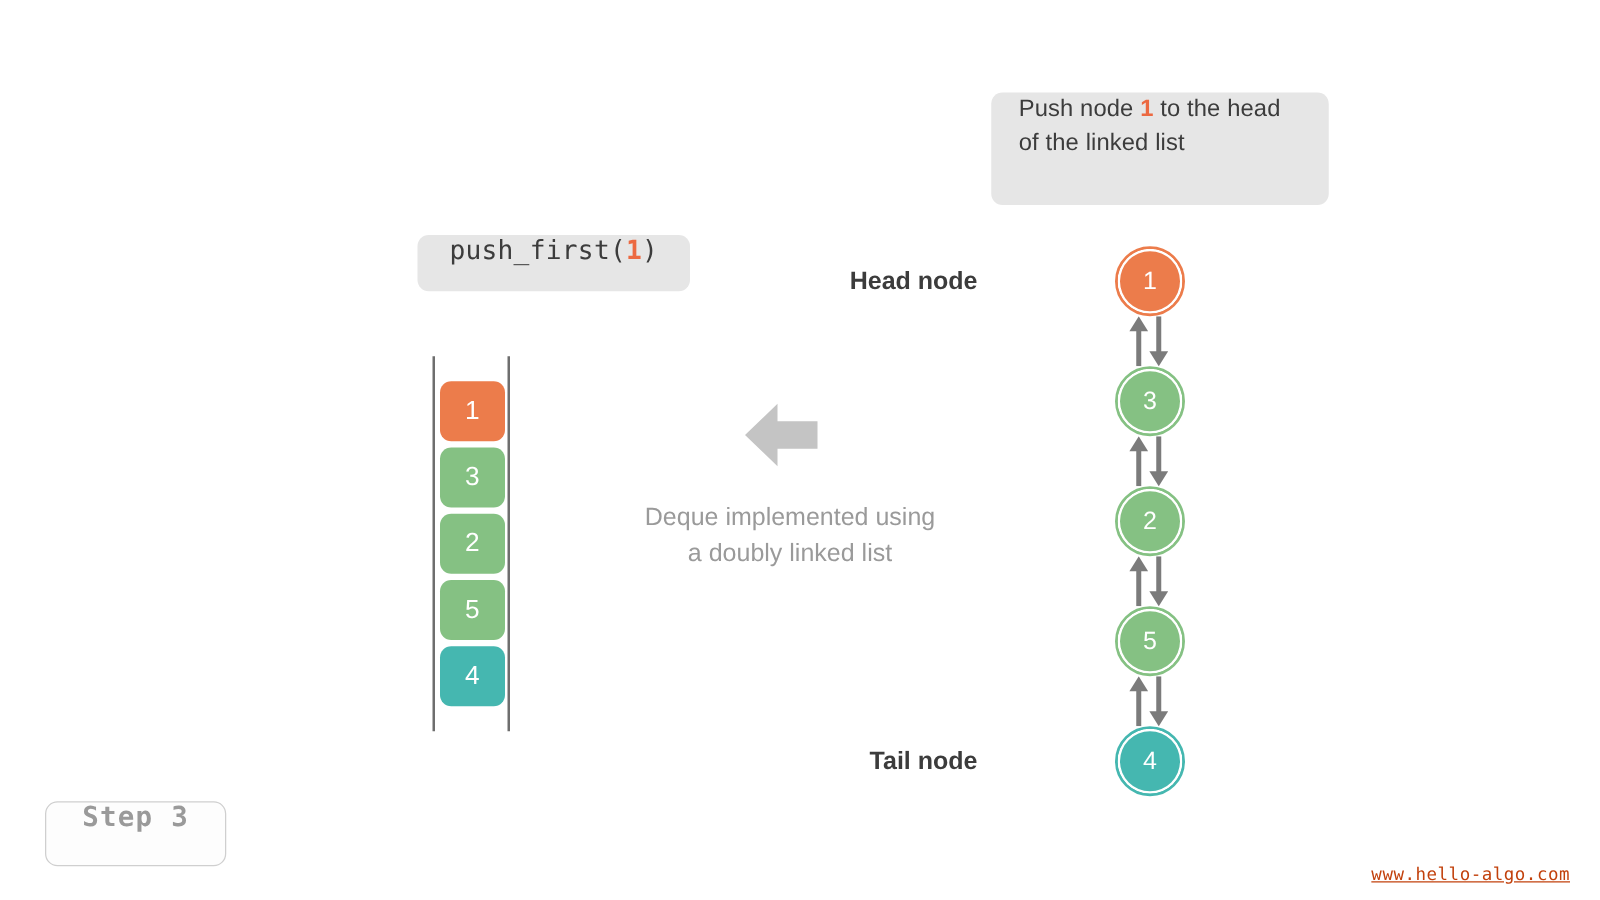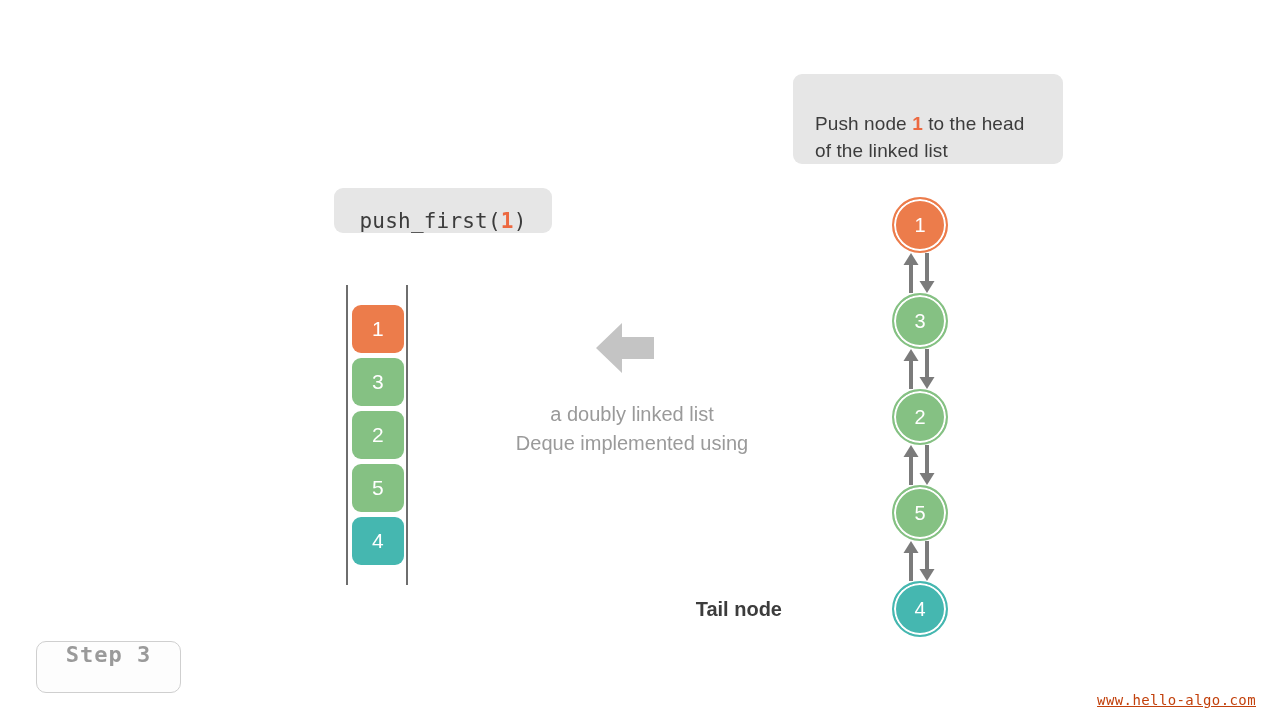--- a/index.html
+++ b/index.html
@@ -15,21 +15,21 @@
     font-family: "Liberation Sans", sans-serif;
     -webkit-font-smoothing: antialiased;
   }
 
   
   .chip {
     position: absolute;
     background: #e6e6e6;
     border-radius: 9px;
     display: flex;
-    align-items: flex-end;
+    align-items: flex-start;
     justify-content: center;
     box-sizing: border-box;
   }
 
   
   #annotation-box {
     left: 793px;
     top: 74px;
     width: 270px;
     height: 90px;
@@ -229,34 +229,35 @@
     </div>
 </div>
 
 <div id="transform-arrow">
   <svg width="60" height="56" viewBox="0 0 60 56" xmlns="http://www.w3.org/2000/svg">
     <polygon points="0,28 26,3 26,17 58,17 58,39 26,39 26,53" fill="#c4c4c4"></polygon>
   </svg>
 </div>
 
 <div id="caption">
+  <div>Deque implemented using</div>
   <div>a doubly linked list</div>
-  <div>Deque implemented using</div>
 </div>
 
 <div id="linkedlist-figure">
     <div class="ll-link" style="top: 63px; height: 40px;"><svg width="40" height="40" viewBox="0 0 40 40" xmlns="http://www.w3.org/2000/svg">
         <line x1="11" y1="40" x2="11" y2="9" stroke="#7b7b7b" stroke-width="4"></line>
         <polygon points="11,0 3.5,12 18.5,12" fill="#7b7b7b"></polygon>
         <line x1="27" y1="0" x2="27" y2="31" stroke="#7b7b7b" stroke-width="4"></line>
         <polygon points="27,40 19.5,28 34.5,28" fill="#7b7b7b"></polygon>
       </svg></div>
     <div class="ll-node" style="top: 7px; background: rgb(236, 124, 75); border-color: rgb(236, 124, 75);">
       <span>1</span>
     </div>
+    <div class="ll-label" style="top: 24px;">Head node</div>
     <div class="ll-link" style="top: 159px; height: 40px;"><svg width="40" height="40" viewBox="0 0 40 40" xmlns="http://www.w3.org/2000/svg">
         <line x1="11" y1="40" x2="11" y2="9" stroke="#7b7b7b" stroke-width="4"></line>
         <polygon points="11,0 3.5,12 18.5,12" fill="#7b7b7b"></polygon>
         <line x1="27" y1="0" x2="27" y2="31" stroke="#7b7b7b" stroke-width="4"></line>
         <polygon points="27,40 19.5,28 34.5,28" fill="#7b7b7b"></polygon>
       </svg></div>
     <div class="ll-node" style="top: 103px; background: rgb(133, 193, 131); border-color: rgb(133, 193, 131);">
       <span>3</span>
     </div>
     <div class="ll-link" style="top: 255px; height: 40px;"><svg width="40" height="40" viewBox="0 0 40 40" xmlns="http://www.w3.org/2000/svg">

